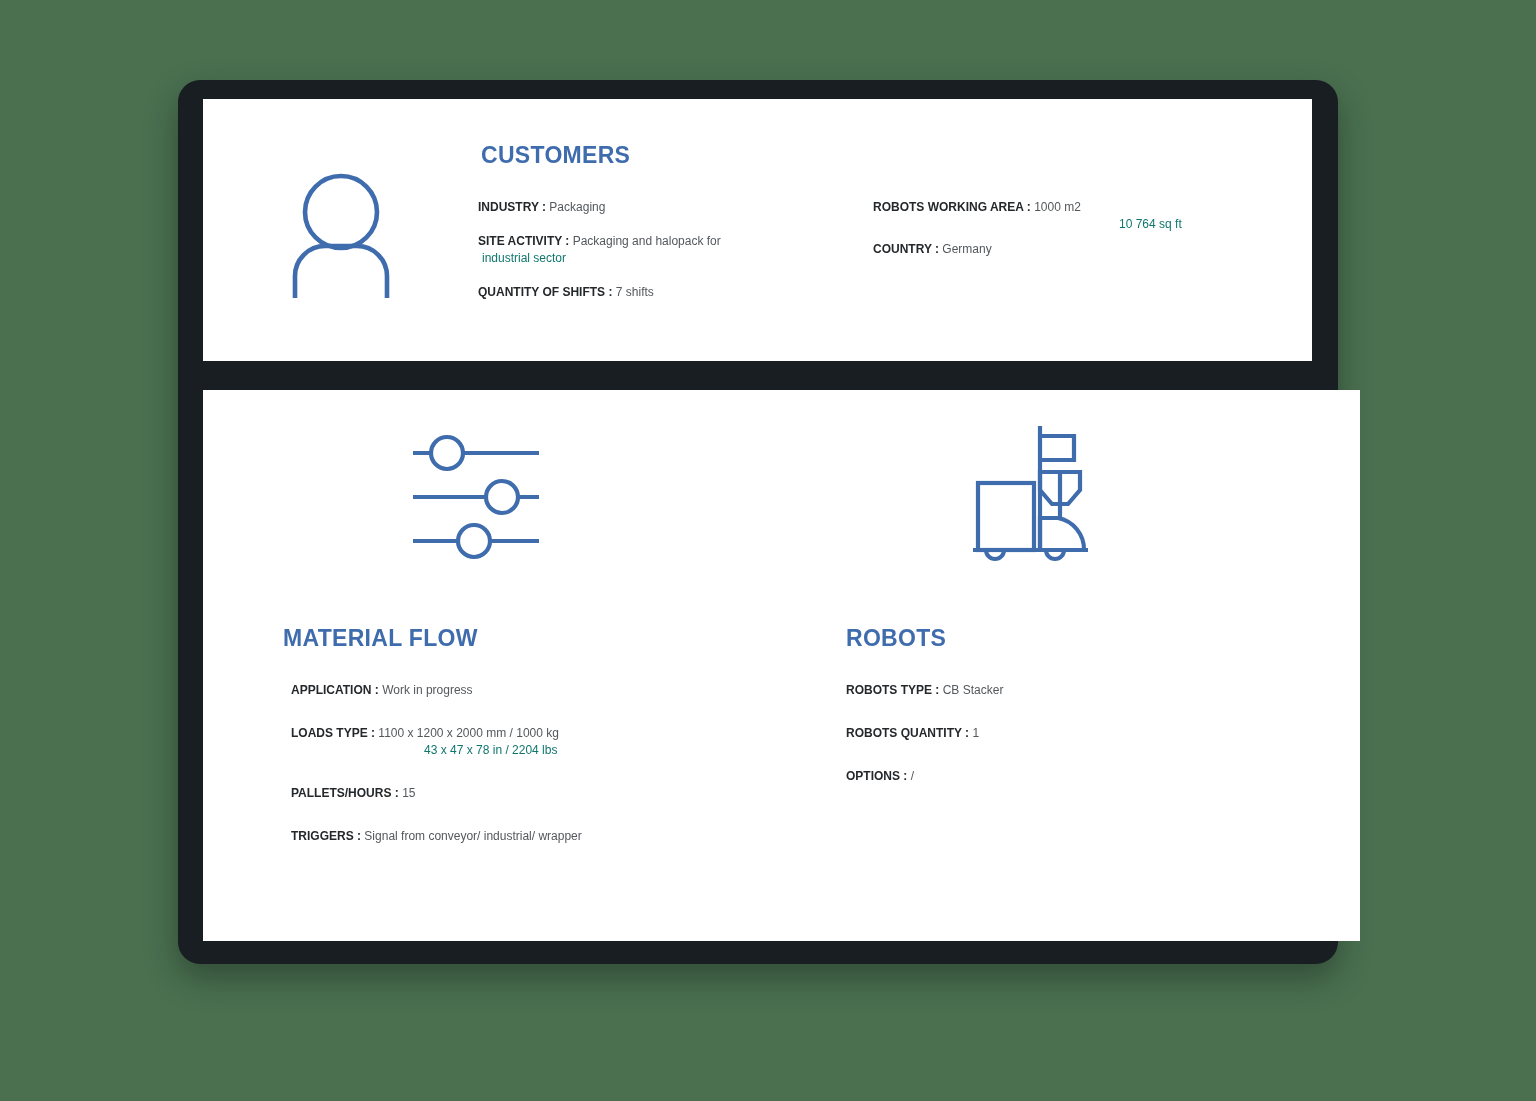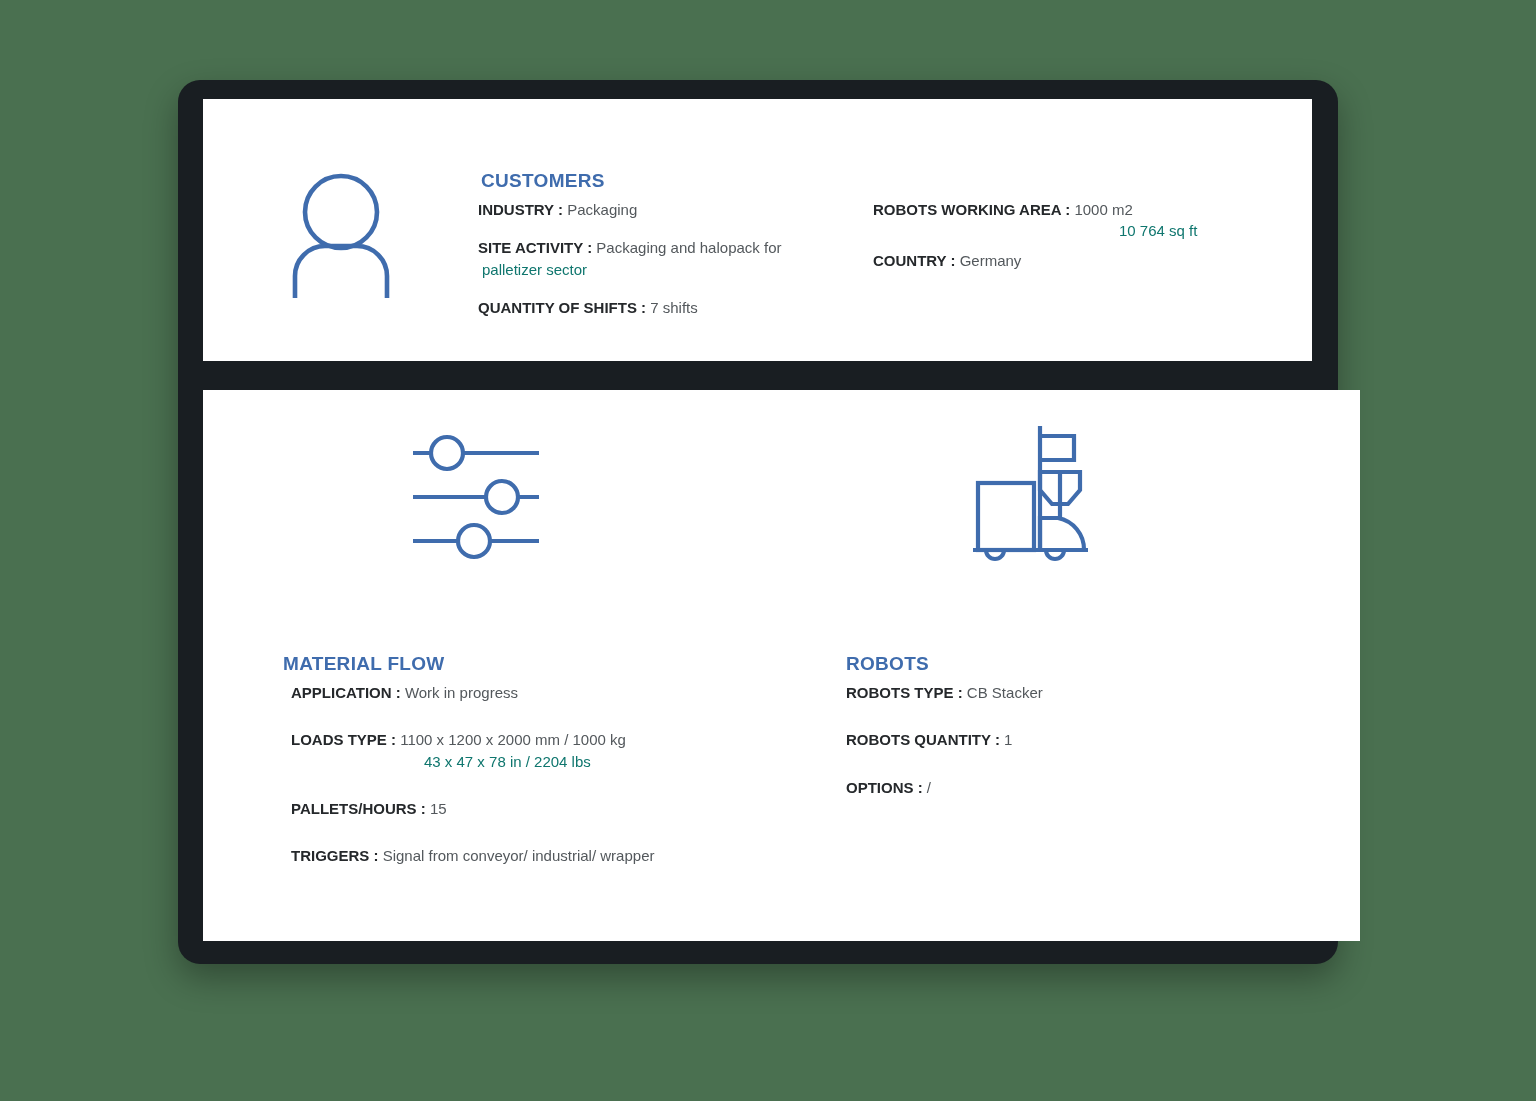--- a/index.html
+++ b/index.html
@@ -59,28 +59,27 @@
     left: 764px;
     top: 390px;
     width: 548px;
     height: 551px;
     padding-left: 48px;
   }
 
   .section-title {
     color: #3f6cad;
     font-weight: bold;
-    font-size: 19px;
+    font-size: 23px;
     letter-spacing: 0.3px;
-    margin-top: 28px;
   }
 
   .field {
     color: #2f3336;
-    font-size: 15px;
+    font-size: 12px;
     line-height: 1.42;
   }
   .field .lbl {
     font-weight: bold;
     color: #25282b;
   }
   .field .val {
     font-weight: normal;
     color: #53585c;
   }
@@ -187,21 +186,21 @@
     <div class="cust-col-a">
 
       <div class="field">
         <span class="lbl">INDUSTRY :</span>
         <span class="val">Packaging</span>
       </div>
 
       <div class="field">
         <span class="lbl">SITE ACTIVITY :</span>
         <span class="val">Packaging and halopack for</span>
-        <span class="val2"> palletizer sector</span>
+        <span class="val2"> industrial sector</span>
       </div>
 
       <div class="field">
         <span class="lbl">QUANTITY OF SHIFTS :</span>
         <span class="val">7 shifts</span>
       </div>
 
     </div>
 
     <div class="cust-col-b">

